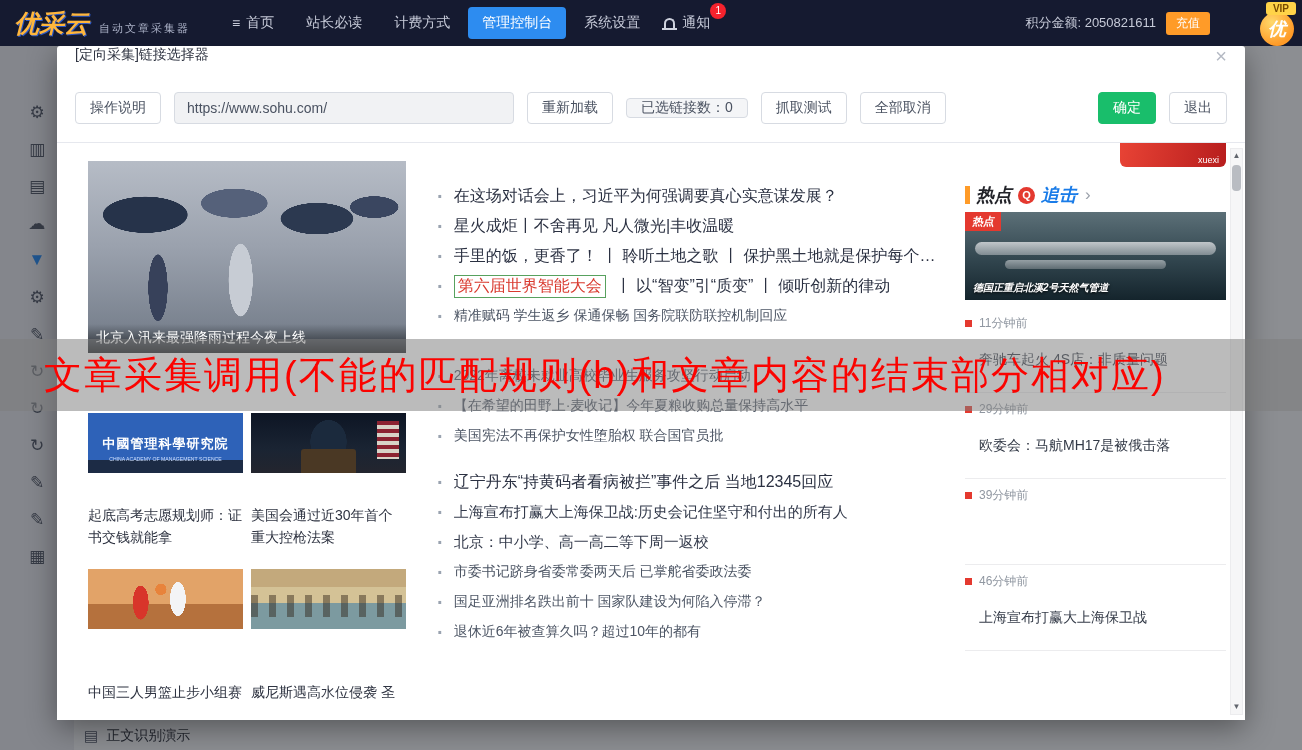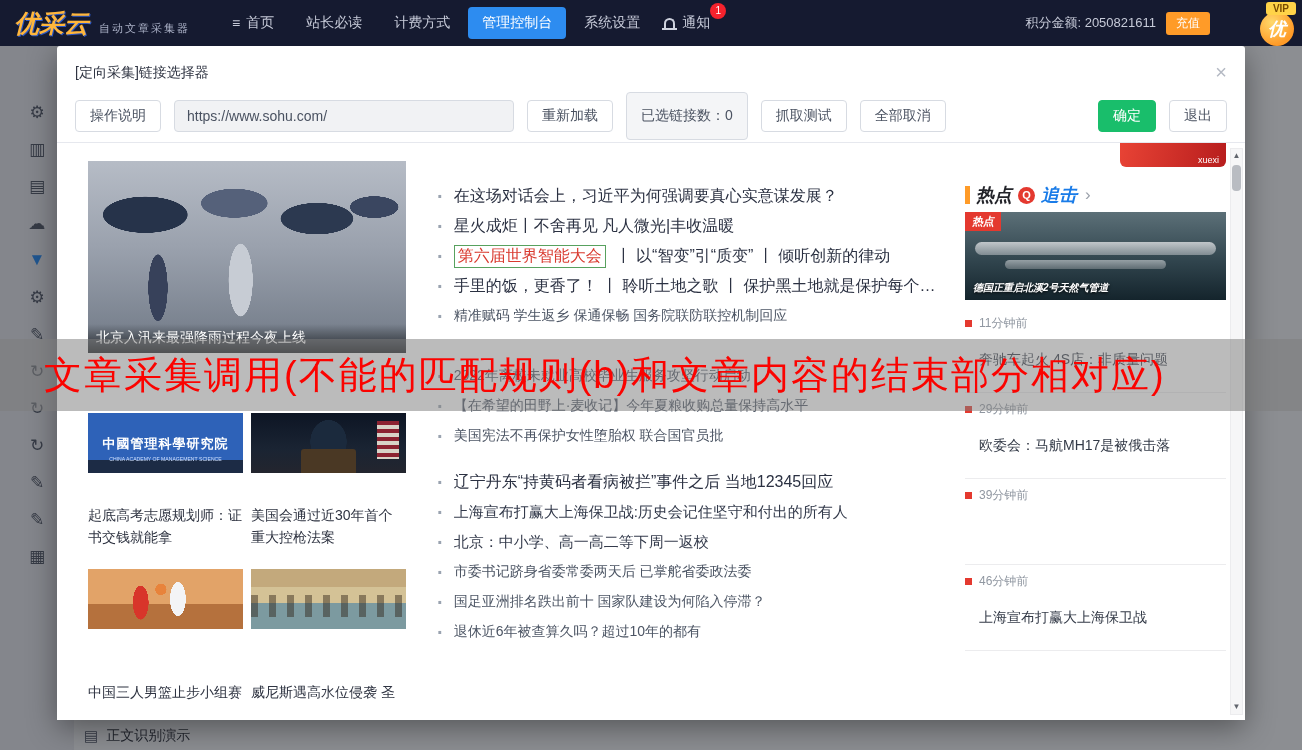--- a/index.html
+++ b/index.html
@@ -30,27 +30,27 @@
   .sidebar { position:absolute; top:46px; left:0; width:74px; bottom:0; background:#e2e4e9; display:flex; flex-direction:column; align-items:center; padding-top:56px; gap:13px; z-index:2; }
   .sidebar-icon { font-size:17px; color:#555c6b; width:28px; height:24px; text-align:center; cursor:pointer; }
   .sidebar-icon.active { color:#2d8cf0; }
   .bottom-demo { position:absolute; left:84px; top:727px; display:flex; align-items:center; gap:8px; color:#32363f; font-size:14px; z-index:2; cursor:pointer; }
   .bottom-demo-icon { font-size:15px; color:#555c6b; }
 
   .dim { position:absolute; left:0; top:46px; right:0; bottom:0; background:rgba(18,20,27,.45); z-index:5; }
 
   
   .modal { position:absolute; left:57px; top:46px; width:1188px; height:674px; background:#fff; border-radius:3px; box-shadow:0 8px 30px rgba(0,0,0,.4); z-index:10; }
-  .modal-header { height:36px; display:flex; align-items:flex-end; justify-content:space-between; padding:0 18px; }
+  .modal-header { height:36px; display:flex; align-items:flex-start; justify-content:space-between; padding:0 18px; }
   .modal-title { font-size:14px; color:#2f3442; }
   .modal-close { font-size:20px; color:#b4b9c3; cursor:pointer; line-height:1; }
   .toolbar { display:flex; align-items:center; gap:13px; padding:10px 18px 14px; }
   .btn { height:32px; padding:0 14px; border:1px solid #d7dbe2; border-radius:4px; background:#fff; color:#4a5261; font-size:14px; display:flex; align-items:center; cursor:pointer; white-space:nowrap; }
   .btn.green { background:#19be6b; border-color:#19be6b; color:#fff; }
-  .counter { height:48px; padding:0 14px; border:1px solid #d7dbe2; border-radius:4px; background:#f4f5f7; color:#4a5261; font-size:14px; display:flex; align-items:center; white-space:nowrap; }
+  .counter { height:20px; padding:0 14px; border:1px solid #d7dbe2; border-radius:4px; background:#f4f5f7; color:#4a5261; font-size:14px; display:flex; align-items:center; white-space:nowrap; }
   .url-input { width:340px; height:32px; background:#f1f2f4; border:1px solid #d7dbe2; border-radius:4px; padding:0 12px; font-size:14px; color:#4a5261; }
   .toolbar-spacer { flex:1; }
 
   
   .page { position:absolute; left:0; right:0; top:96px; bottom:0; border-top:1px solid #e6e8ee; background:#fff; overflow:hidden; }
   .banner { position:absolute; left:1063px; top:0; width:106px; height:24px; background:linear-gradient(100deg,#e84335,#b71d1d); border-radius:0 0 6px 6px; color:#fff; font-size:9px; display:flex; align-items:flex-end; justify-content:flex-end; padding:2px 7px; cursor:pointer; }
 
   .photo-col { position:absolute; left:31px; top:0; width:318px; height:100%; }
   .photo-main { position:absolute; top:18px; left:0; width:318px; height:192px; cursor:pointer;
     background:
@@ -268,27 +268,27 @@
             <span class="htext">在这场对话会上，习近平为何强调要真心实意谋发展？</span>
           </div>
 
 
           <div class="hrow lg">
 
             <span class="htext">星火成炬丨不舍再见 凡人微光|丰收温暖</span>
           </div>
 
           <div class="hrow lg">
+
+            <span class="htext">手里的饭，更香了！ 丨 聆听土地之歌 丨 保护黑土地就是保护每个…</span>
+          </div>
+
+          <div class="hrow lg">
             <span class="boxed">第六届世界智能大会</span>
             <span class="htext">丨 以“智变”引“质变” 丨 倾听创新的律动</span>
-          </div>
-
-          <div class="hrow lg">
-
-            <span class="htext">手里的饭，更香了！ 丨 聆听土地之歌 丨 保护黑土地就是保护每个…</span>
           </div>
 
           <div class="hrow sm">
 
             <span class="htext">精准赋码 学生返乡 保通保畅 国务院联防联控机制回应</span>
           </div>
 
           <div class="hrow sm spacer">
 
             <span class="htext"></span>

